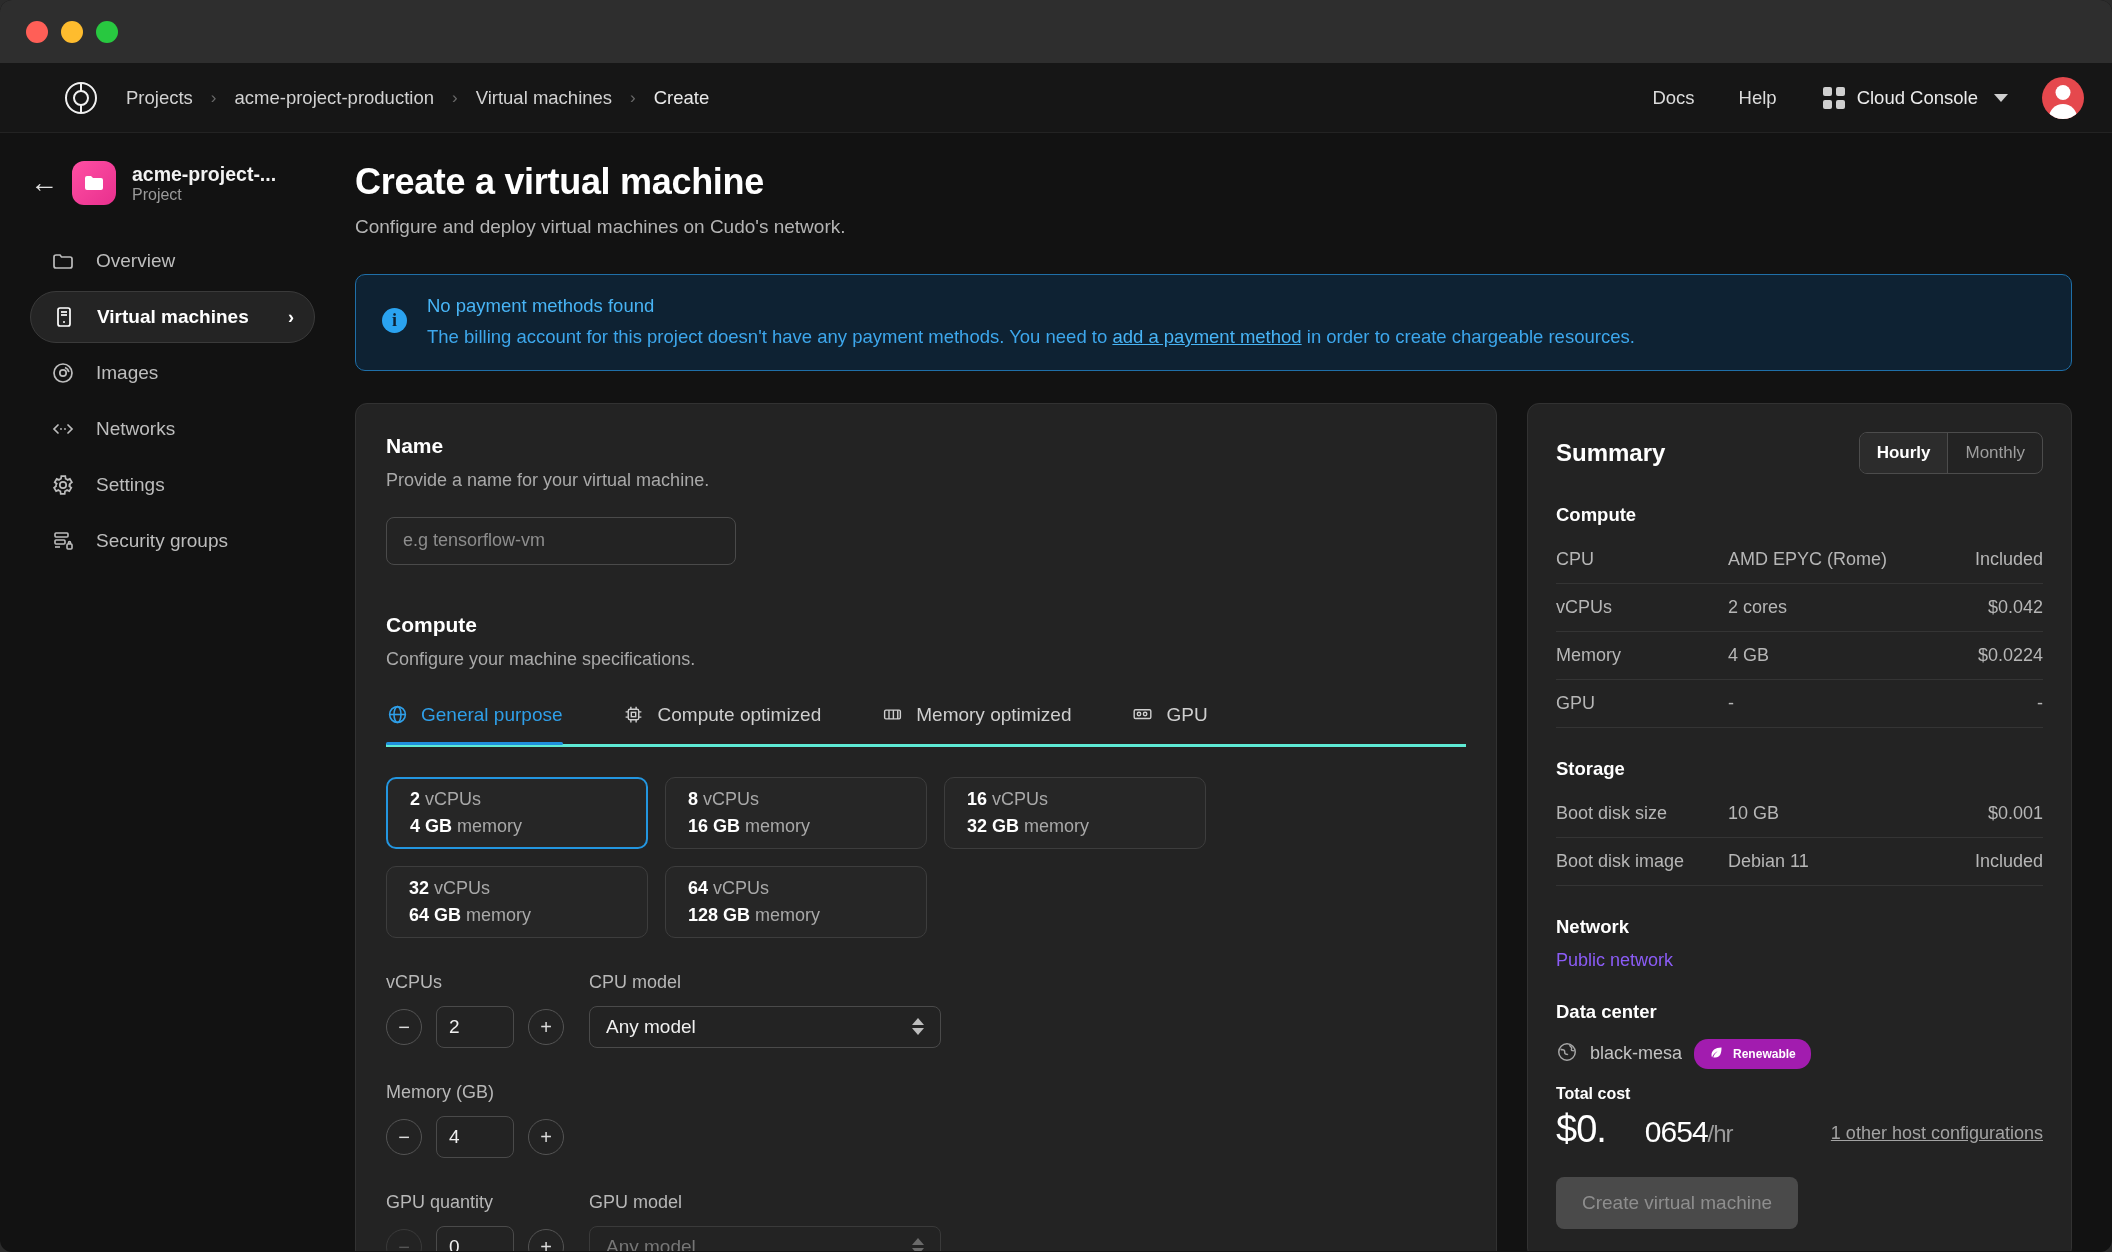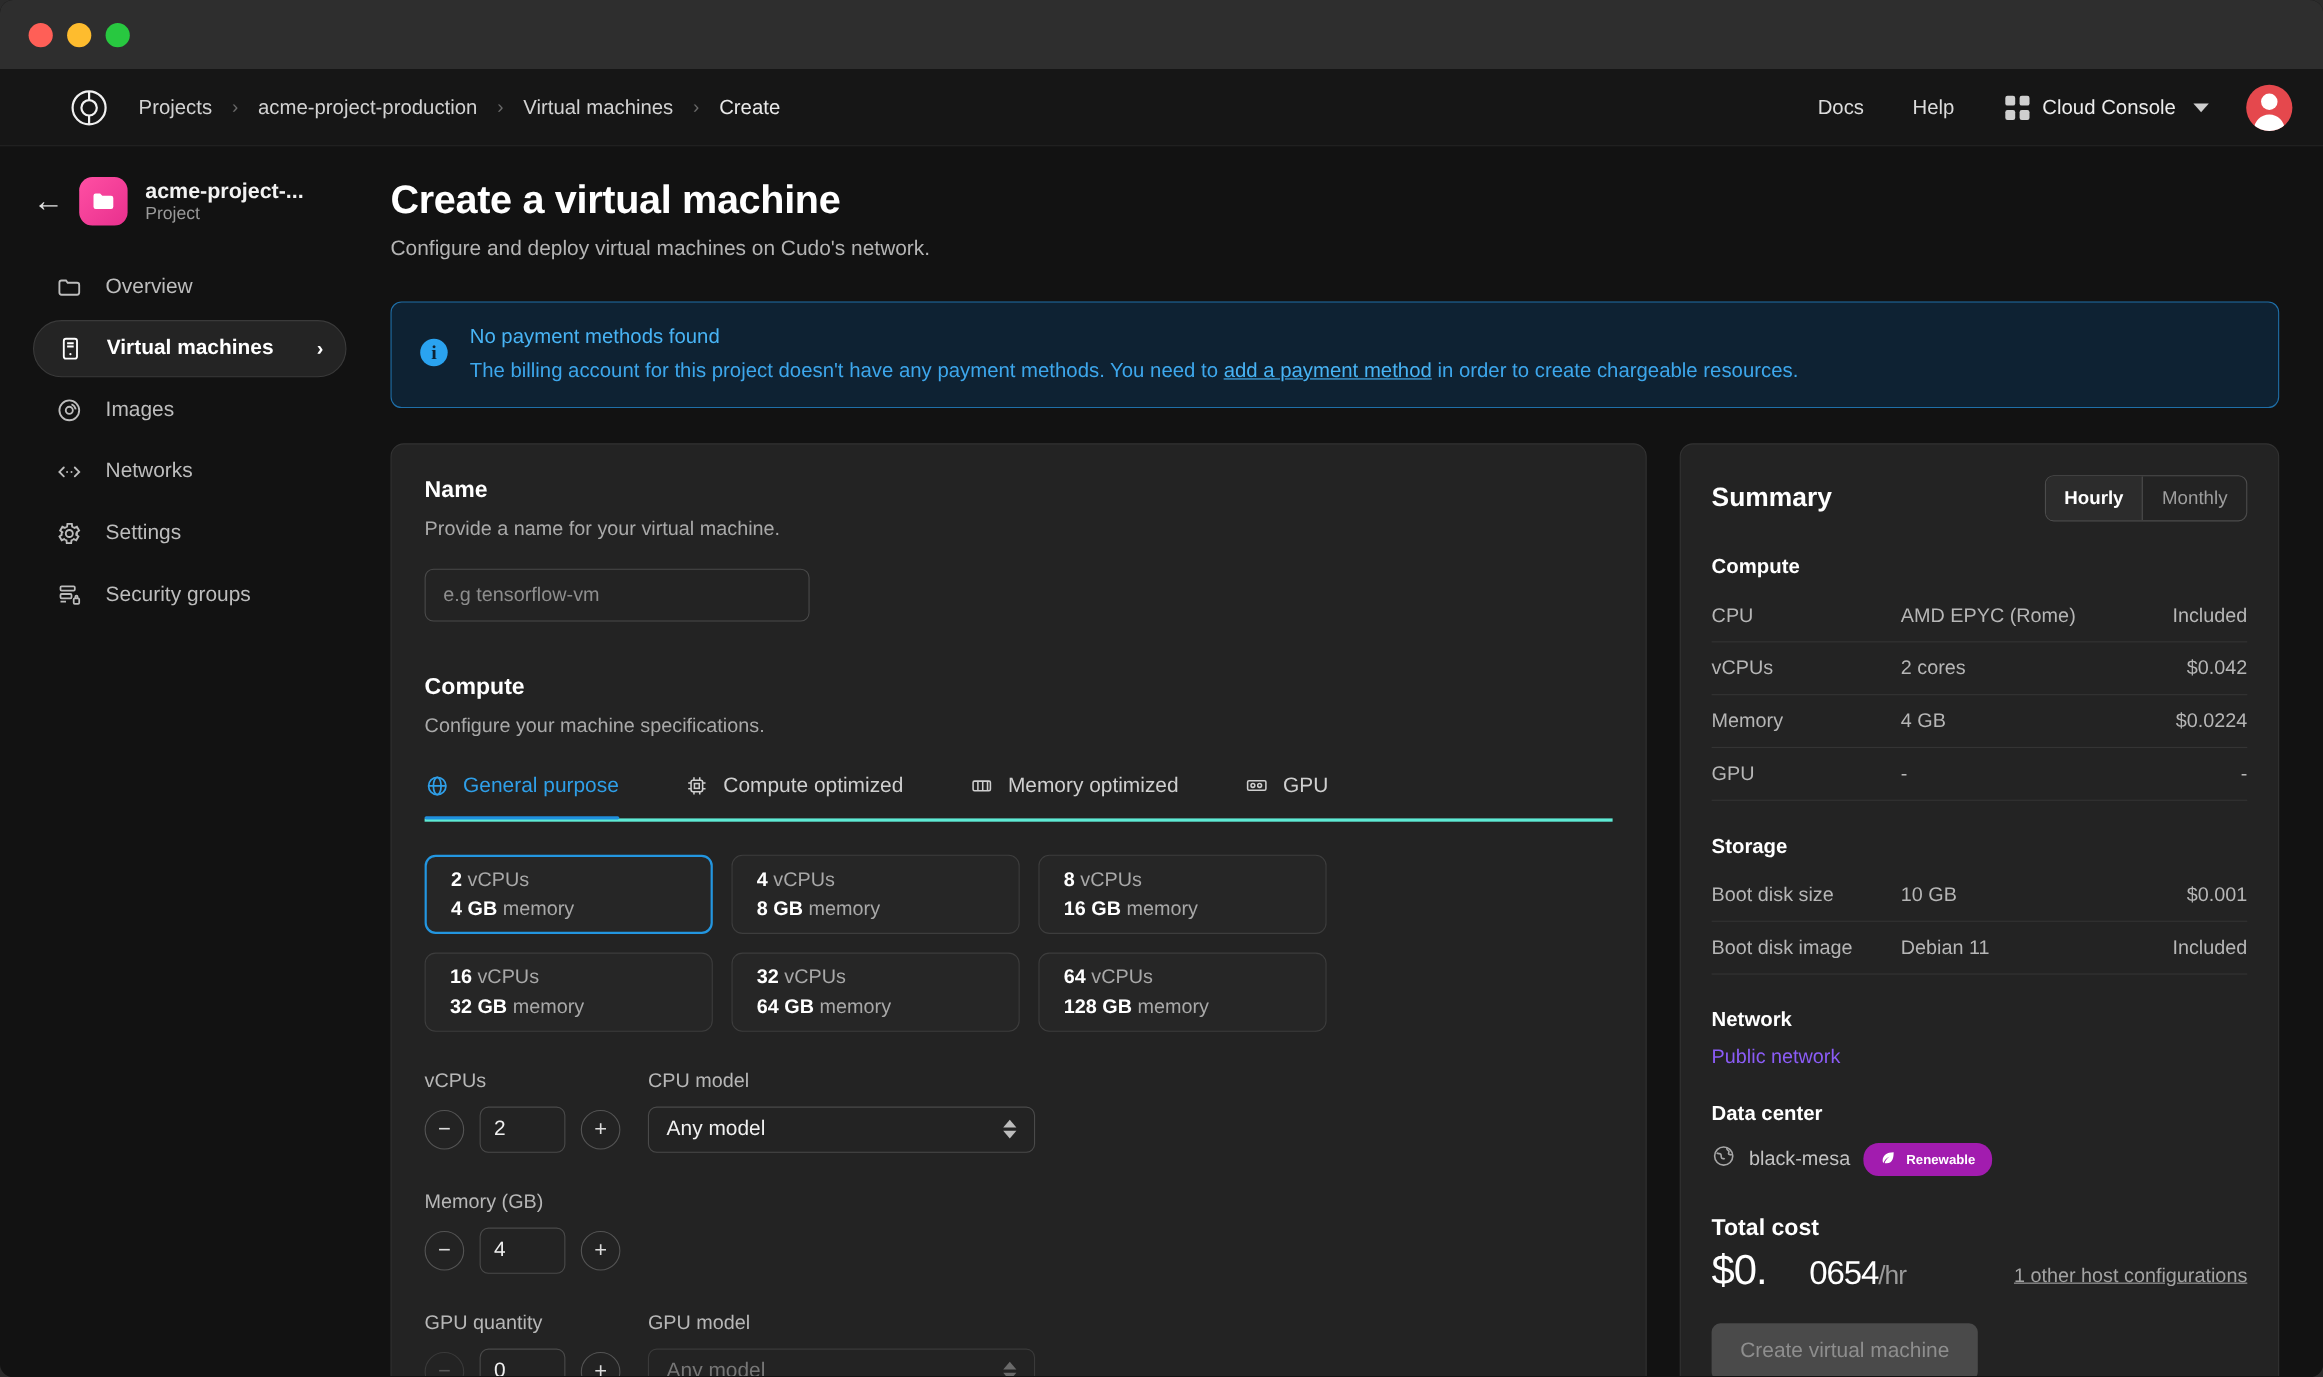--- a/index.html
+++ b/index.html
@@ -219,21 +219,21 @@
 
   .plain { font-size: 18px; color: #8b5cf6; padding-top: 2px; }
   .dc-row { display: flex; align-items: center; gap: 12px; padding-top: 6px; }
   .dc-name { font-size: 18px; color: #c3c3c3; }
   .badge {
     display: inline-flex; align-items: center; gap: 9px;
     background: #a21caf; color: #ffffff; font-size: 12px; font-weight: bold;
     border-radius: 14px; padding: 6px 15px;
   }
 
-  .cost-label { font-size: 21px; font-weight: bold; color: #ffffff; margin-top: 36px; }
+  .cost-label { font-size: 16px; font-weight: bold; color: #ffffff; margin-top: 16px; }
   .cost-row { display: flex; align-items: flex-end; margin-top: 6px; }
   .cost-big { font-size: 38px; color: #ffffff; letter-spacing: -1px; line-height: 1.1; }
   .cost-big .dec { font-size: 30px; margin-left: 39px; }
   .cost-big .per { font-size: 24px; color: #9a9a9a; }
   .cost-link { margin-left: auto; font-size: 18px; color: #a3a3a3; padding-bottom: 7px; }
 
   .cta {
     margin-top: 26px; background: #4a4a4a; color: #8e8e8e;
     border: none; border-radius: 8px; font-size: 19px; padding: 15px 26px;
     font-family: "Liberation Sans", sans-serif;
@@ -437,24 +437,20 @@
                   </svg>
                 </span>
                 <span>GPU</span>
               </div>
             </div>
 
             <div class="presets">
               <div class="preset selected">
                 <span class="ln"><b>2</b> <span>vCPUs</span></span>
                 <span class="ln"><b>4 GB</b> <span>memory</span></span>
-              </div>
-              <div class="preset">
-                <span class="ln"><b>4</b> <span>vCPUs</span></span>
-                <span class="ln"><b>8 GB</b> <span>memory</span></span>
               </div>
               <div class="preset">
                 <span class="ln"><b>8</b> <span>vCPUs</span></span>
                 <span class="ln"><b>16 GB</b> <span>memory</span></span>
               </div>
               <div class="preset">
                 <span class="ln"><b>16</b> <span>vCPUs</span></span>
                 <span class="ln"><b>32 GB</b> <span>memory</span></span>
               </div>
               <div class="preset">

